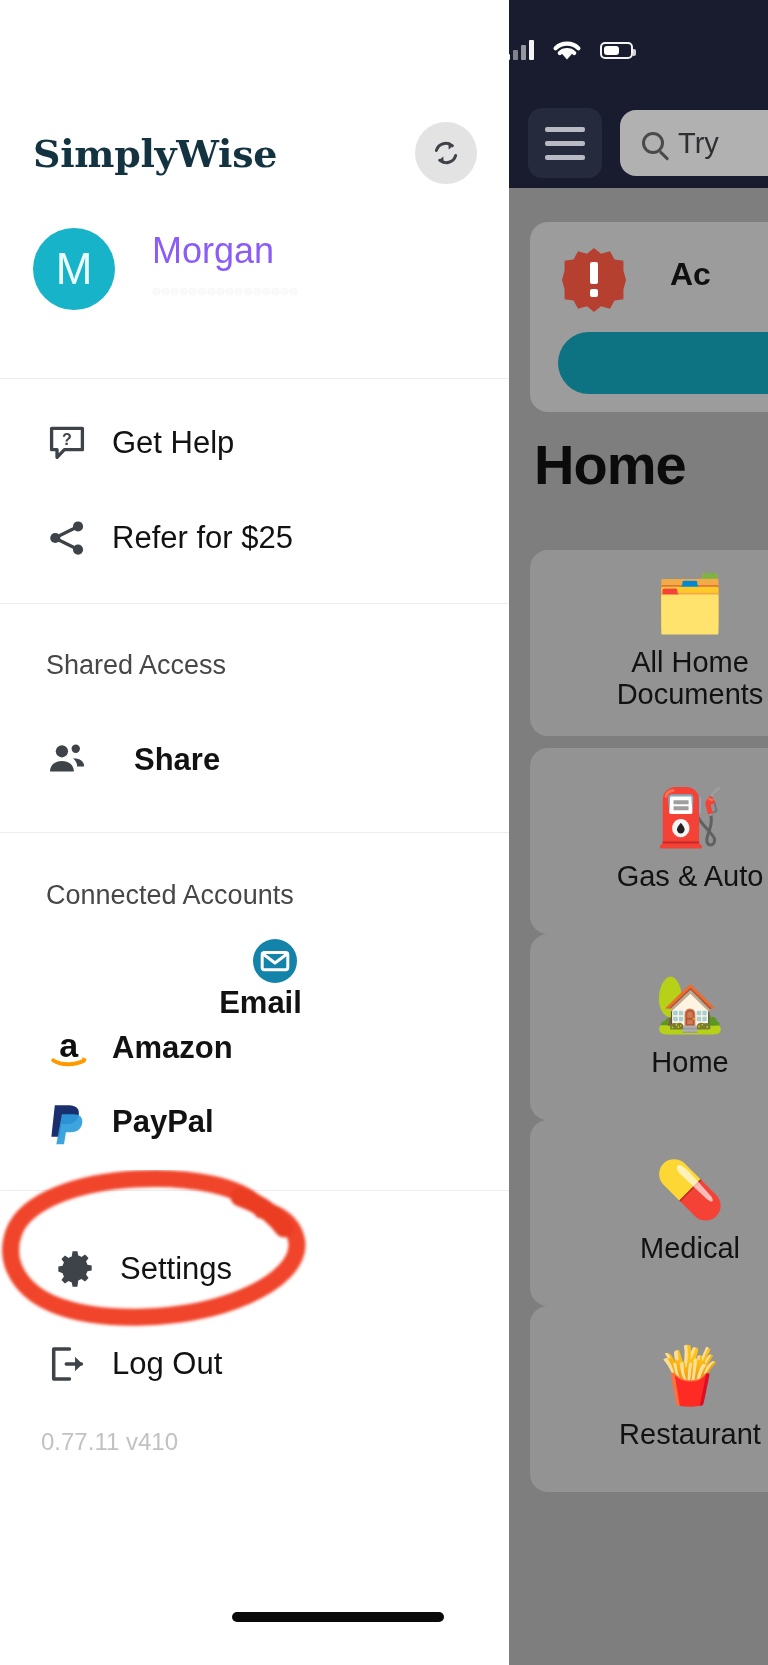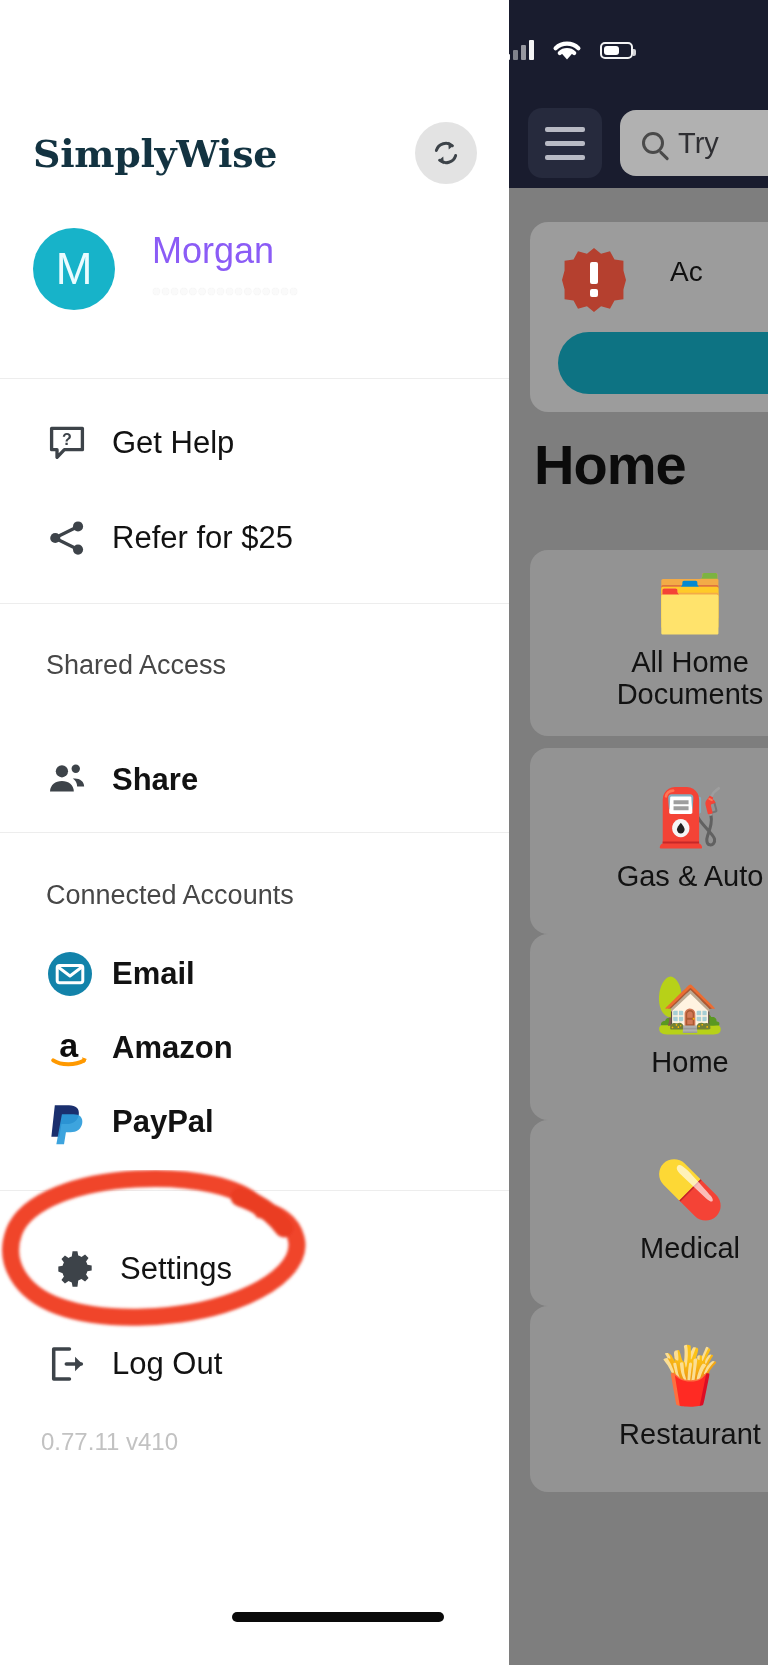--- a/index.html
+++ b/index.html
@@ -105,21 +105,21 @@
   .alert-burst::before {
     content: ""; position: absolute; left: 28px; top: 14px;
     width: 8px; height: 22px; background: #fff; border-radius: 2px;
   }
   .alert-burst::after {
     content: ""; position: absolute; left: 28px; top: 41px;
     width: 8px; height: 8px; background: #fff; border-radius: 2px;
   }
   .alert-title {
     position: absolute; left: 140px; top: 34px;
-    font-size: 28px; font-weight: 400; color: #101010; white-space: nowrap;
+    font-size: 32px; font-weight: 700; color: #101010; white-space: nowrap;
   }
   .alert-btn {
     position: absolute; left: 28px; top: 110px;
     width: 330px; height: 62px;
     background: #0d7383; border-radius: 32px;
   }
 
   #bg-home-title {
     position: absolute; left: 534px; top: 432px;
     font-size: 56px; font-weight: 700; color: #0b0b0b; letter-spacing: -1px;
@@ -351,37 +351,37 @@
           <path d="M7.6 10.7 L16.0 6.6 M7.6 13.3 L16.0 17.4" stroke="#3d4349" stroke-width="1.9" stroke-linecap="round"></path>
         </svg>
       </span>
       <span class="menu-label">Refer for $25</span>
     </div>
 
     <div class="divider" style="top:603px;"></div>
 
     <div class="section-title" style="top:650px;">Shared Access</div>
 
-    <div class="menu-row" style="top:743px;">
+    <div class="menu-row" style="top:723px;gap:22px;">
       <span class="menu-icon">
         <svg width="42" height="42" viewBox="0 0 24 24">
           <circle cx="9.1" cy="7.0" r="3.5" fill="#3d4349"></circle>
           <path d="M2.3 18.6 c0-3.9 3.1-6.1 6.8-6.1 s6.8 2.2 6.8 6.1 Z" fill="#3d4349"></path>
           <circle cx="17.0" cy="5.6" r="2.4" fill="#3d4349"></circle>
           <path d="M15.3 11.2 c3.4-.6 6.5 1.3 6.5 4.5 h-4.0 c0-1.9-1.0-3.5-2.5-4.5 Z" fill="#3d4349"></path>
         </svg>
       </span>
       <span class="menu-label bold">Share</span>
     </div>
 
     <div class="divider" style="top:832px;"></div>
 
     <div class="section-title" style="top:880px;">Connected Accounts</div>
 
-    <div class="menu-row" style="top:937px;">
+    <div class="menu-row" style="top:937px;flex-direction:column;">
       <span class="menu-icon">
         <svg width="48" height="48" viewBox="0 0 24 24">
           <circle cx="12" cy="12" r="11" fill="#1383aa"></circle>
           <rect x="5.6" y="7.8" width="12.8" height="8.6" rx="1.1" fill="none" stroke="#fff" stroke-width="1.5"></rect>
           <path d="M5.9 8.4 L12 13.0 L18.1 8.4" fill="none" stroke="#fff" stroke-width="1.5" stroke-linejoin="round"></path>
         </svg>
       </span>
       <span class="menu-label bold">Email</span>
     </div>
 

